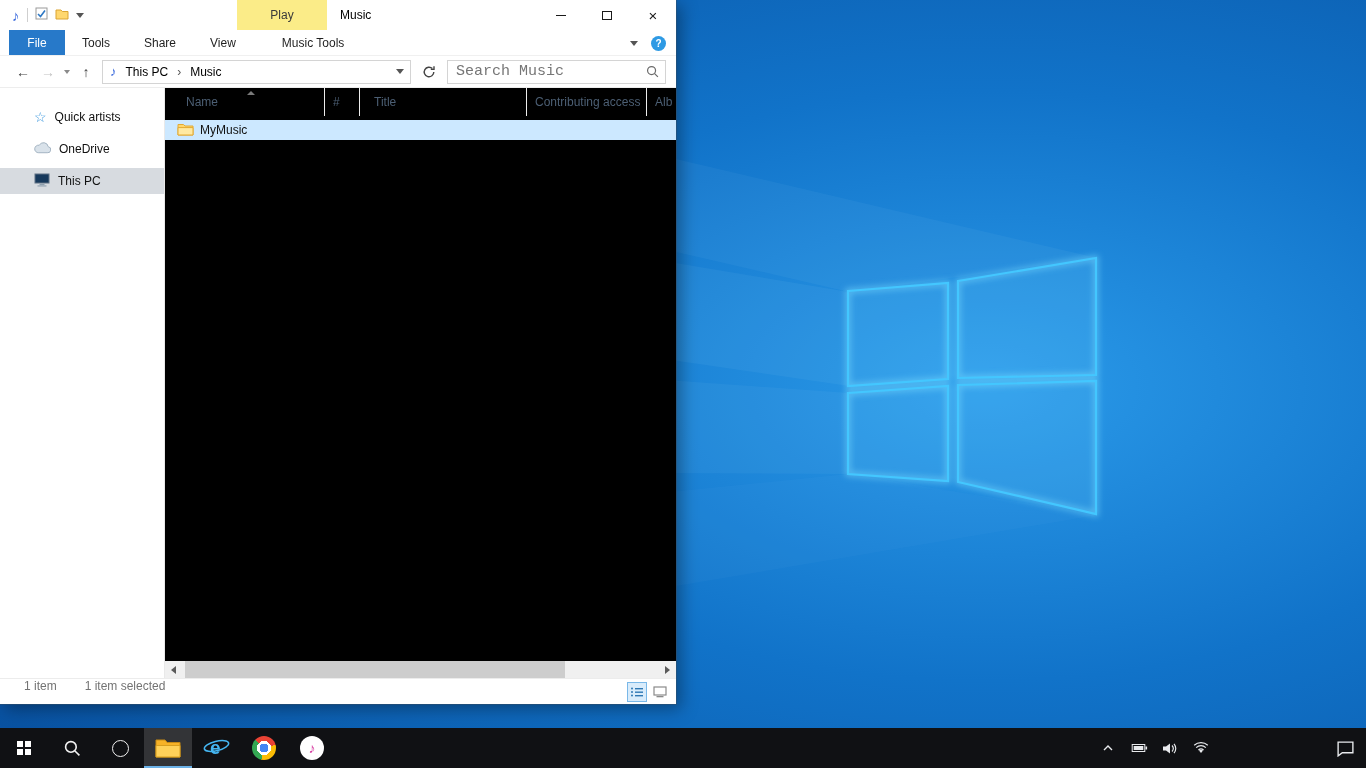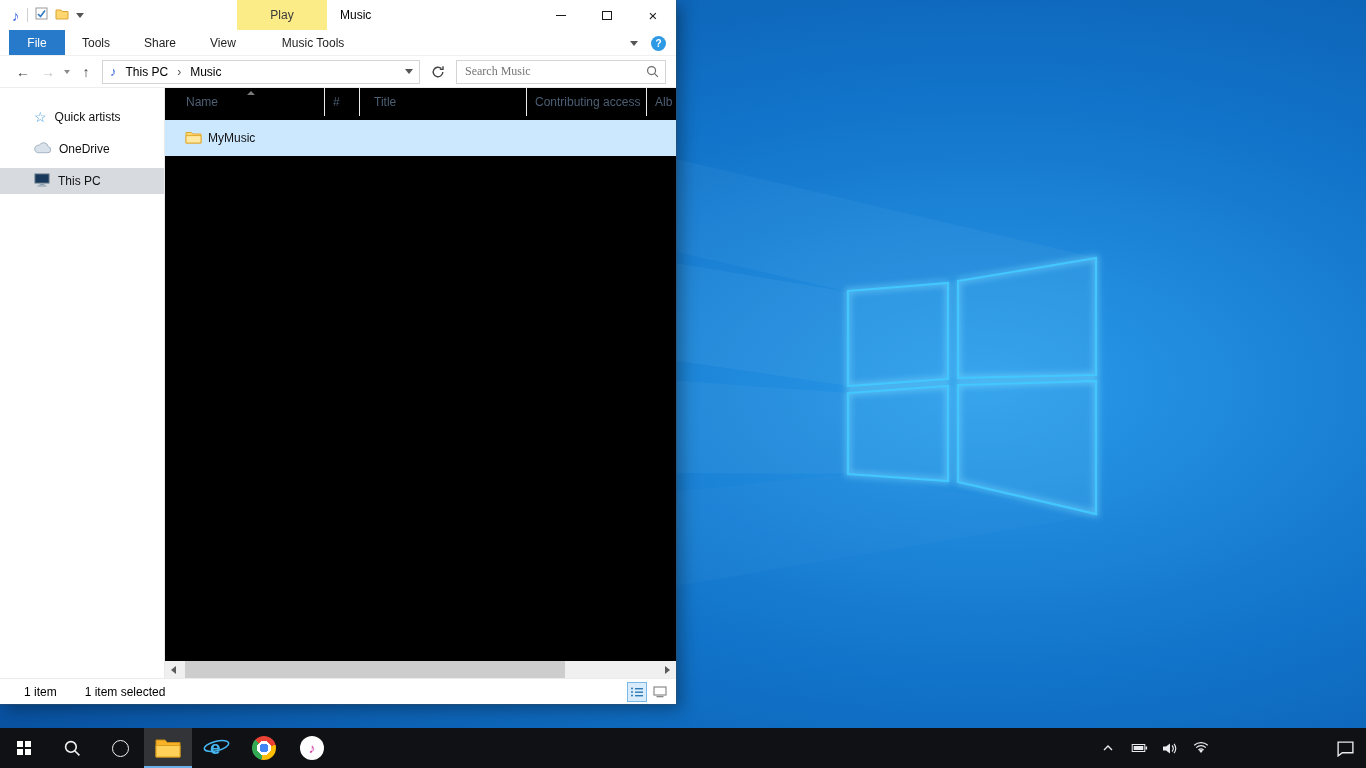--- a/index.html
+++ b/index.html
@@ -49,21 +49,21 @@
   .nav-arrow { width:18px; text-align:center; color:#3f3f3f; font-size:14px; line-height:1; }
   .nav-arrow.disabled { color:#c2c2c2; }
   .small-caret { width:0; height:0; border-left:3.5px solid transparent; border-right:3.5px solid transparent; border-top:4.5px solid #8a8a8a; }
   .addressbox { flex:1; height:24px; border:1px solid #d4d4d4; background:#fff; display:flex; align-items:center; padding-left:7px; position:relative; }
   .addr-note { color:#3b6bdd; font-size:13px; margin-right:7px; }
   .crumb { color:#000; padding:0 2px; }
   .crumb-sep { color:#555; padding:0 7px; font-size:12px; }
   .addr-drop { position:absolute; right:0; top:0; width:20px; height:22px; display:flex; align-items:center; justify-content:center; }
   .refresh-btn { width:22px; display:flex; align-items:center; justify-content:center; }
   .searchbox { flex:0 0 210px; height:24px; border:1px solid #d4d4d4; background:#fff; display:flex; align-items:center; padding:0 6px 0 2px; }
-  .searchbox input { flex:1; border:none; outline:none; font-family:Liberation Serif, serif; font-size:12px; padding-left:6px; color:#1d4ed8; min-width:0; }
+  .searchbox input { flex:1; border:none; outline:none; font-family:Liberation Mono, monospace; font-size:15px; padding-left:6px; color:#1d4ed8; min-width:0; }
   .searchbox input::placeholder { color:#767676; }
 
   
   .main { flex:1; display:flex; min-height:0; position:relative; }
   .navpane { width:165px; flex:0 0 165px; border-right:1px solid #e9e9e9; padding-top:16px; }
   .nav-item { height:26px; display:flex; align-items:center; padding-left:34px; gap:8px; margin-bottom:6px; color:#111; }
   .nav-item.selected { background:#d7dbe0; }
   .nav-star { color:#3a96dd; font-size:14px; line-height:1; }
 
   .content { flex:1; position:relative; background:#000000; min-width:0; }
@@ -71,32 +71,32 @@
   .hcell { display:flex; align-items:center; padding:0 8px; border-right:1px solid #ececec; overflow:hidden; white-space:nowrap; }
   .hcell.c-name { width:160px; padding-left:21px; }
   .hcell.c-num { width:35px; }
   .hcell.c-title { width:167px; padding-left:14px; }
   .hcell.c-artists { width:120px; }
   .hcell.c-album { flex:1; border-right:none; }
   .sort-caret { position:absolute; top:3px; left:82px; width:0; height:0;
     border-left:4px solid transparent; border-right:4px solid transparent; border-bottom:4px solid #7a7a7a; }
 
   .rows { position:absolute; top:32px; left:0; right:0; }
-  .file-row { height:36px; display:flex; align-items:center; padding-left:20px; gap:6px; color:#111;
+  .file-row { height:20px; display:flex; align-items:center; padding-left:12px; gap:6px; color:#111;
     background:#cce8ff; box-shadow:inset 0 0 0 1px #aederff, inset 0 0 0 1px #a9d6f5; }
 
   .hscroll { position:absolute; left:0; right:0; bottom:0; height:17px; background:#f0f0f0; }
   .scroll-arrow { position:absolute; top:0; width:17px; height:17px; display:flex; align-items:center; justify-content:center; }
   .scroll-arrow.left { left:0; } .scroll-arrow.right { right:0; }
   .tri-left { width:0;height:0;border-top:4px solid transparent;border-bottom:4px solid transparent;border-right:5px solid #5a5a5a; }
   .tri-right { width:0;height:0;border-top:4px solid transparent;border-bottom:4px solid transparent;border-left:5px solid #5a5a5a; }
   .scroll-thumb { position:absolute; left:20px; top:0; width:380px; height:17px; background:#cdcdcd; }
 
   
-  .statusbar { height:26px; flex:0 0 auto; border-top:1px solid #ececec; display:flex; align-items:center; padding-left:24px; gap:28px; color:#000000; position:relative; }
+  .statusbar { height:26px; flex:0 0 auto; border-top:1px solid #ececec; display:flex; align-items:flex-start; padding-left:24px; gap:28px; color:#737373; position:relative; }
   .view-toggles { position:absolute; right:6px; top:3px; display:flex; gap:3px; }
   .view-btn { width:20px; height:20px; display:flex; align-items:center; justify-content:center; border:1px solid transparent; }
   .view-btn.active { background:#d9ecfb; border-color:#7ab8e8; }
 
   
   .taskbar { position:absolute; left:0; bottom:0; width:1366px; height:40px; background:#101114; display:flex; align-items:stretch; }
   .tb-btn { width:48px; display:flex; align-items:center; justify-content:center; position:relative; }
   .tb-btn.active { background:rgba(255,255,255,.15); }
   .tb-btn.active::after { content:""; position:absolute; left:0; right:0; bottom:0; height:2px; background:#6cb2e8; }
   .win-logo { display:grid; grid-template-columns:6px 6px; grid-template-rows:6px 6px; gap:1.5px; }

